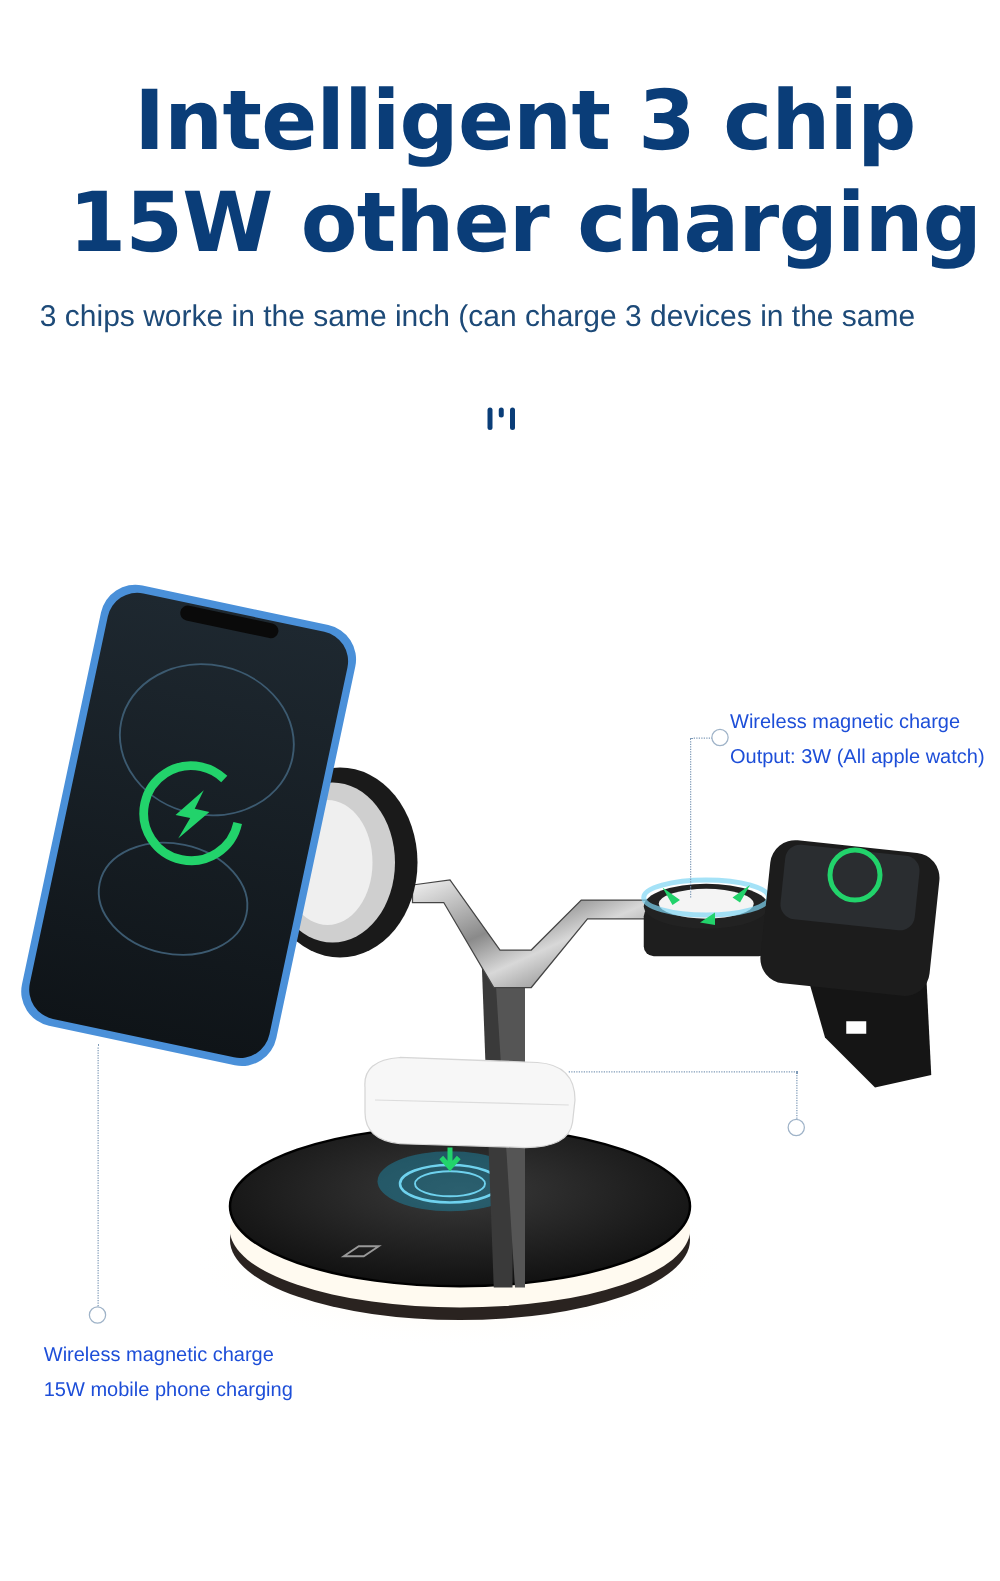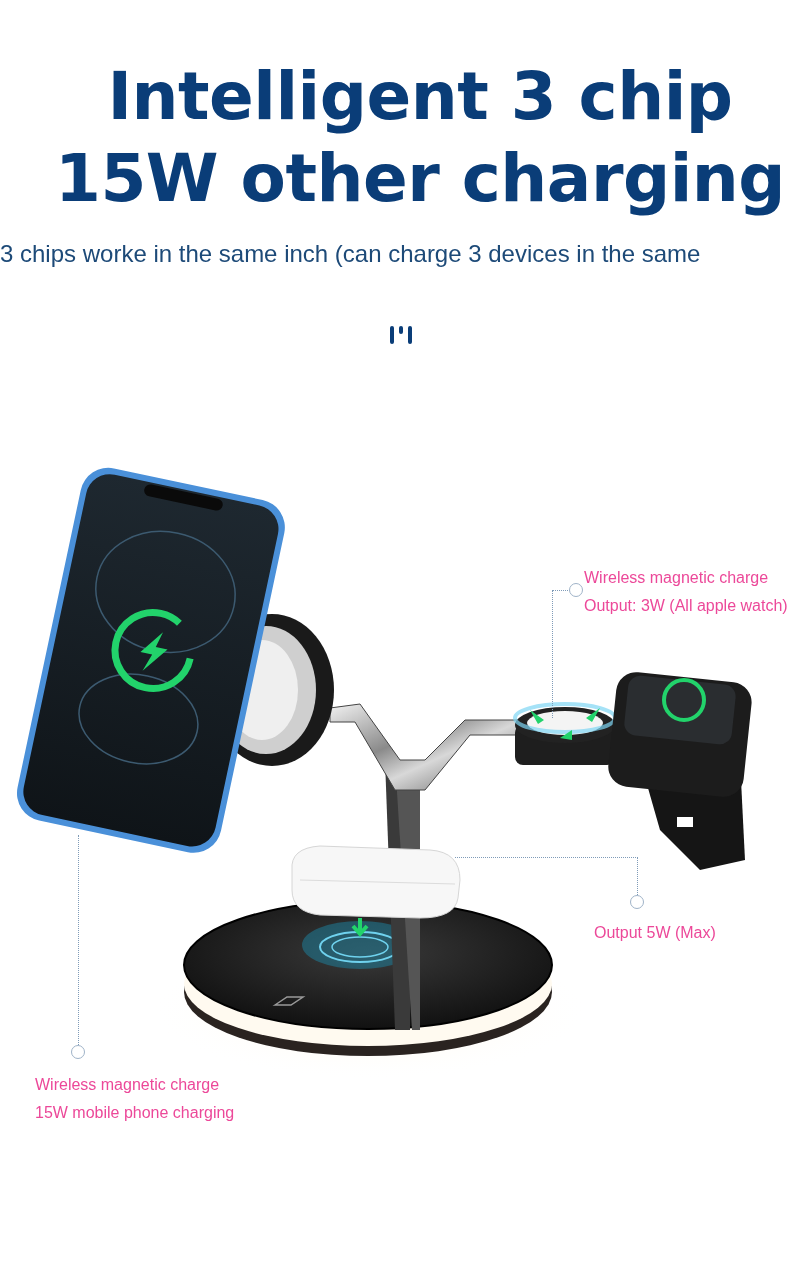--- a/index.html
+++ b/index.html
@@ -1,23 +1,23 @@
 <!DOCTYPE html>
 <html><head>
 <meta charset="utf-8">
 <style>
   html, body { margin: 0; padding: 0; background: #ffffff; }
   body { width: 800px; height: 1265px; position: relative; overflow: hidden; font-family: "Liberation Sans", sans-serif; }
   .title { position: absolute; left: 0; width: 800px; text-align: center; color: #0a3d78; font-weight: bold; font-size: 66px; letter-spacing: -0.5px; line-height: 1; font-family: "DejaVu Sans", sans-serif; padding-left: 20px; }
   .t1 { top: 64px; }
   .t2 { top: 146px; }
-  .subtitle { position: absolute; left: 0; width: 764px; text-align: left; color: #1d4a78; font-size: 24px; line-height: 36px; top: 236px; font-family: "Liberation Sans", sans-serif; }
+  .subtitle { position: absolute; left: 0; width: 764px; text-align: center; color: #1d4a78; font-size: 24px; line-height: 36px; top: 236px; font-family: "Liberation Sans", sans-serif; }
   .divider-mark { position: absolute; left: 388px; top: 324px; width: 30px; height: 20px; }
   .divider-mark span { position: absolute; background: #0a3d78; border-radius: 2px; width: 4px; }
-  .callout { position: absolute; color: #ec4899; font-size: 16px; line-height: 28px; white-space: nowrap; }
+  .callout { position: absolute; color: #1d4ed8; font-size: 16px; line-height: 28px; white-space: nowrap; }
   .dot-v { position: absolute; border-left: 1px dotted #7f9bb8; width: 0; }
   .dot-h { position: absolute; border-top: 1px dotted #7f9bb8; height: 0; }
   .ring { position: absolute; width: 12px; height: 12px; border: 1px solid #9fb3c8; border-radius: 50%; background: #fff; }
   svg.product { position: absolute; left: 0; top: 0; }
 </style>
 </head>
 <body>
 
 <div class="title t1">Intelligent 3 chip</div>
 <div class="title t2">15W other charging</div>
@@ -115,21 +115,20 @@
 <div class="ring" style="left:569px; top:583px;"></div>
 <div class="callout" style="left:584px; top:564px;">
   <div>Wireless magnetic charge</div>
   <div>Output: 3W (All apple watch)</div>
 </div>
 
 <div class="dot-h" style="left:455px; top:857px; width:183px;"></div>
 <div class="dot-v" style="left:637px; top:857px; height:38px;"></div>
 <div class="ring" style="left:630px; top:895px;"></div>
 <div class="callout" style="left:594px; top:919px;">
-  <div>Output 5W (Max)</div>
 </div>
 
 <div class="dot-v" style="left:78px; top:835px; height:210px;"></div>
 <div class="ring" style="left:71px; top:1045px;"></div>
 <div class="callout" style="left:35px; top:1071px;">
   <div>Wireless magnetic charge</div>
   <div>15W mobile phone charging</div>
 </div>
 
 </body></html>

